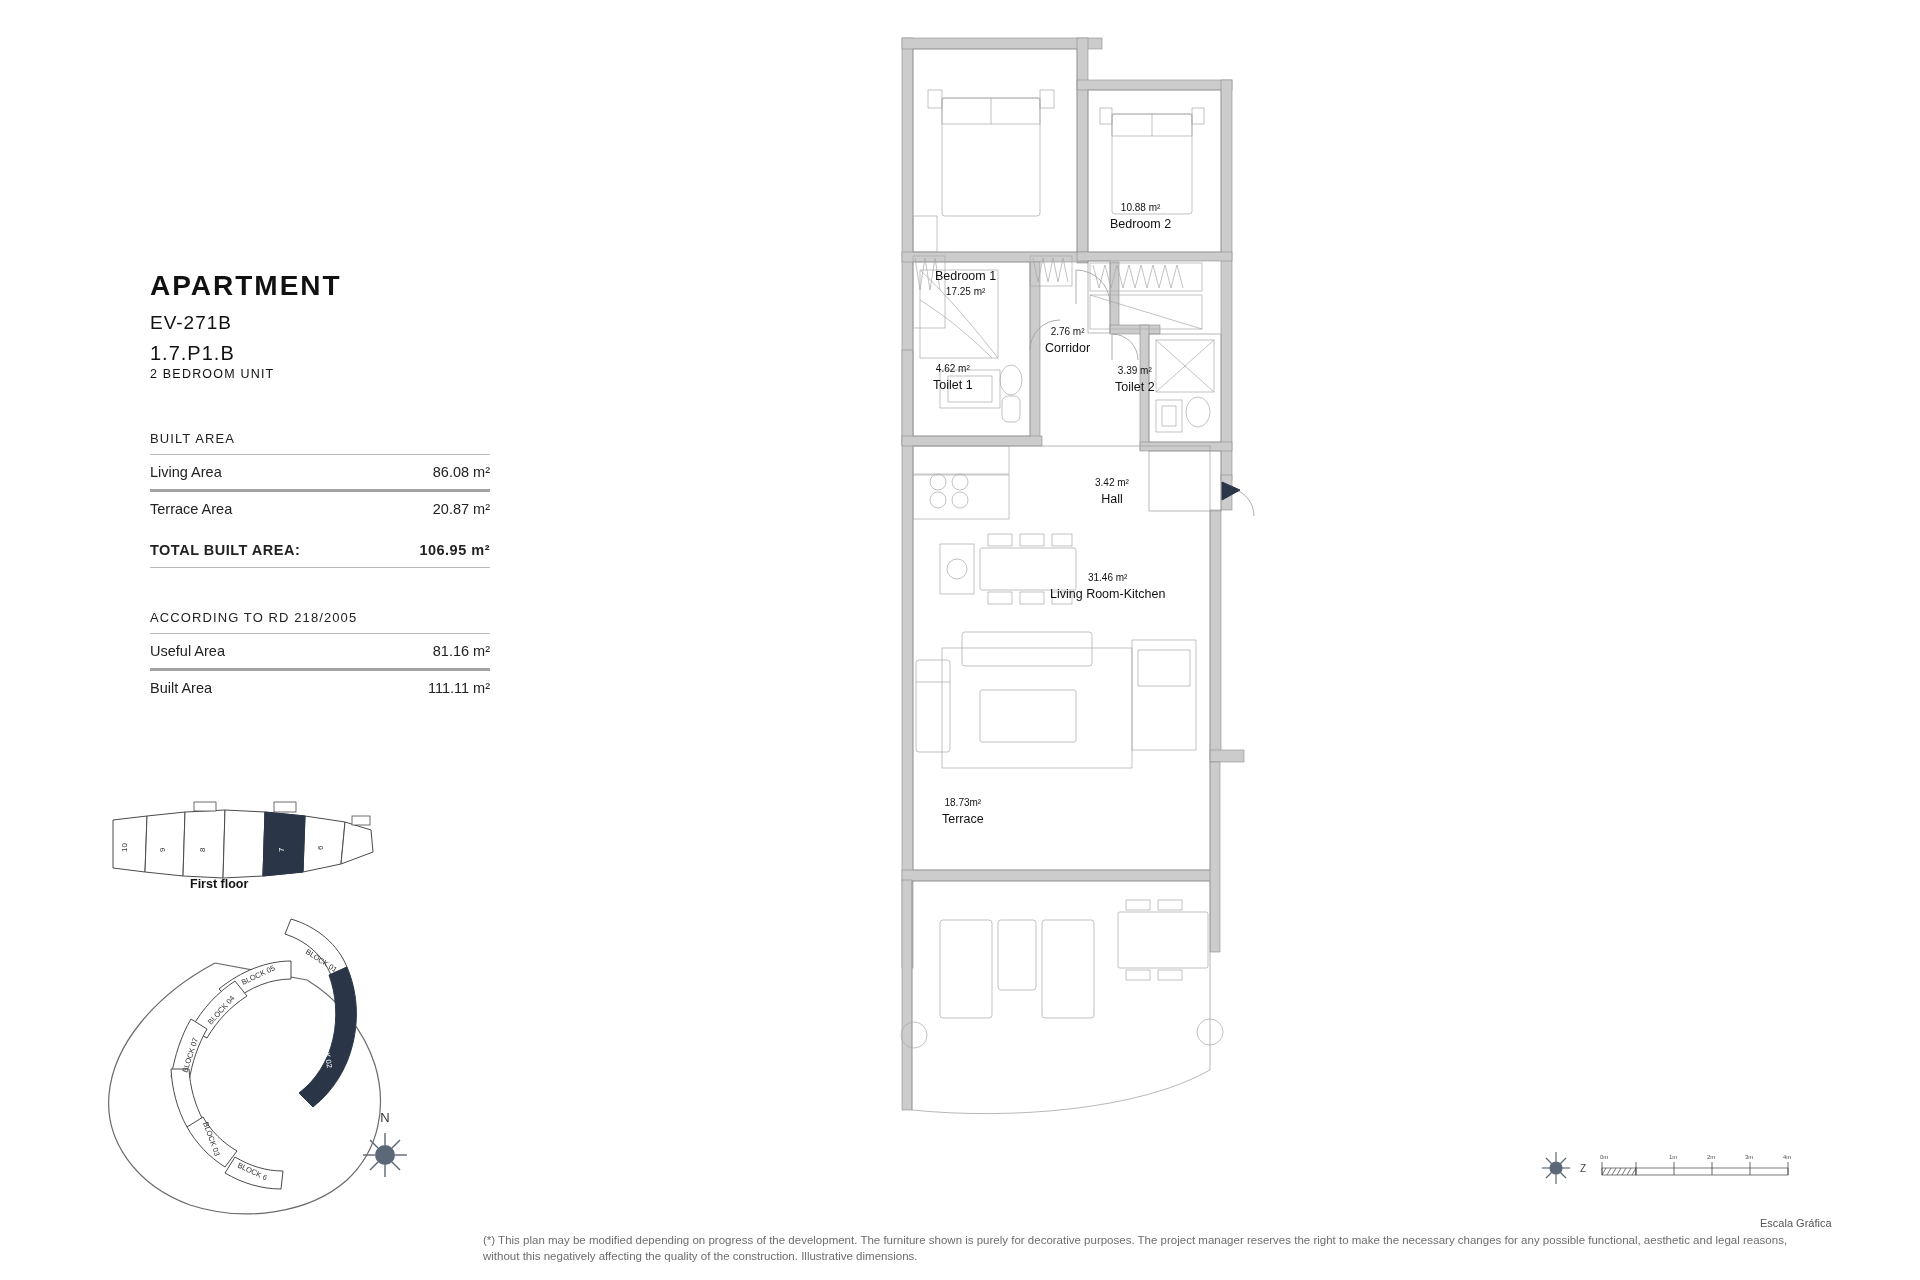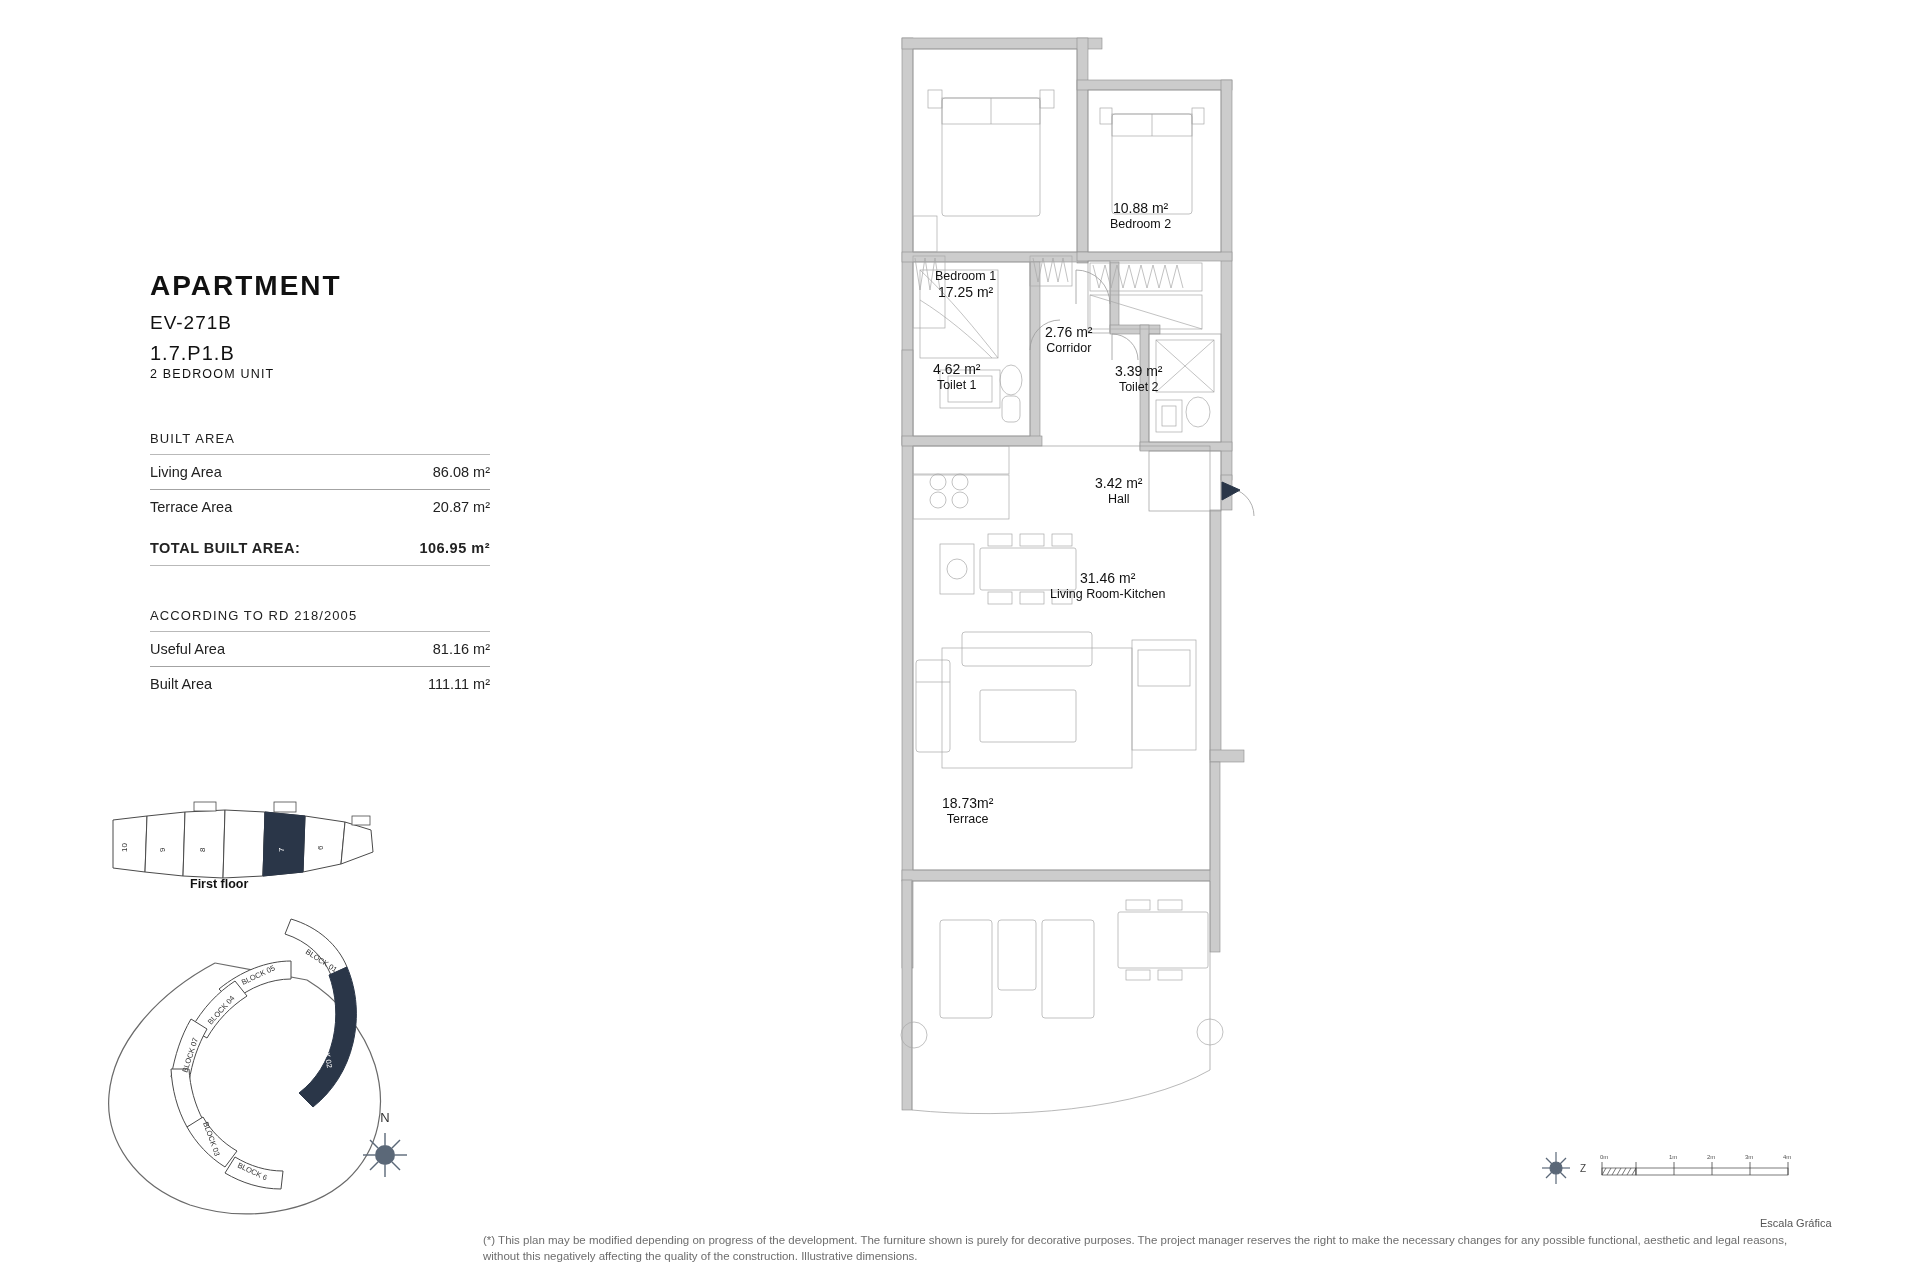--- a/index.html
+++ b/index.html
@@ -58,21 +58,21 @@
     color: #222;
     padding-bottom: 8px;
     border-bottom: 1px solid #b9b9b9;
   }
   .area-row {
     display: flex;
     justify-content: space-between;
     align-items: baseline;
     font-size: 14.5px;
     padding: 9px 0 9px 0;
-    border-bottom: 1px solid #a3a3a3;
+    border-bottom: 3px solid #a3a3a3;
     color: #222;
   }
   .area-row.total {
     font-weight: bold;
     font-size: 14.5px;
     letter-spacing: .5px;
     border-bottom: 1px solid #b9b9b9;
     padding-top: 16px;
   }
   .area-row.last {
@@ -129,21 +129,21 @@
   .room-label {
     position: absolute;
     text-align: center;
     font-size: 12.5px;
     line-height: 16px;
     color: #111;
     white-space: nowrap;
   }
   .room-label .area {
     display: block;
-    font-size: 14px;
+    font-size: 10px;
   }
   .room-label .name {
     display: block;
     font-size: 12.5px;
   }
 
   
   .scalebar {
     position: absolute;
     left: 1540px;

